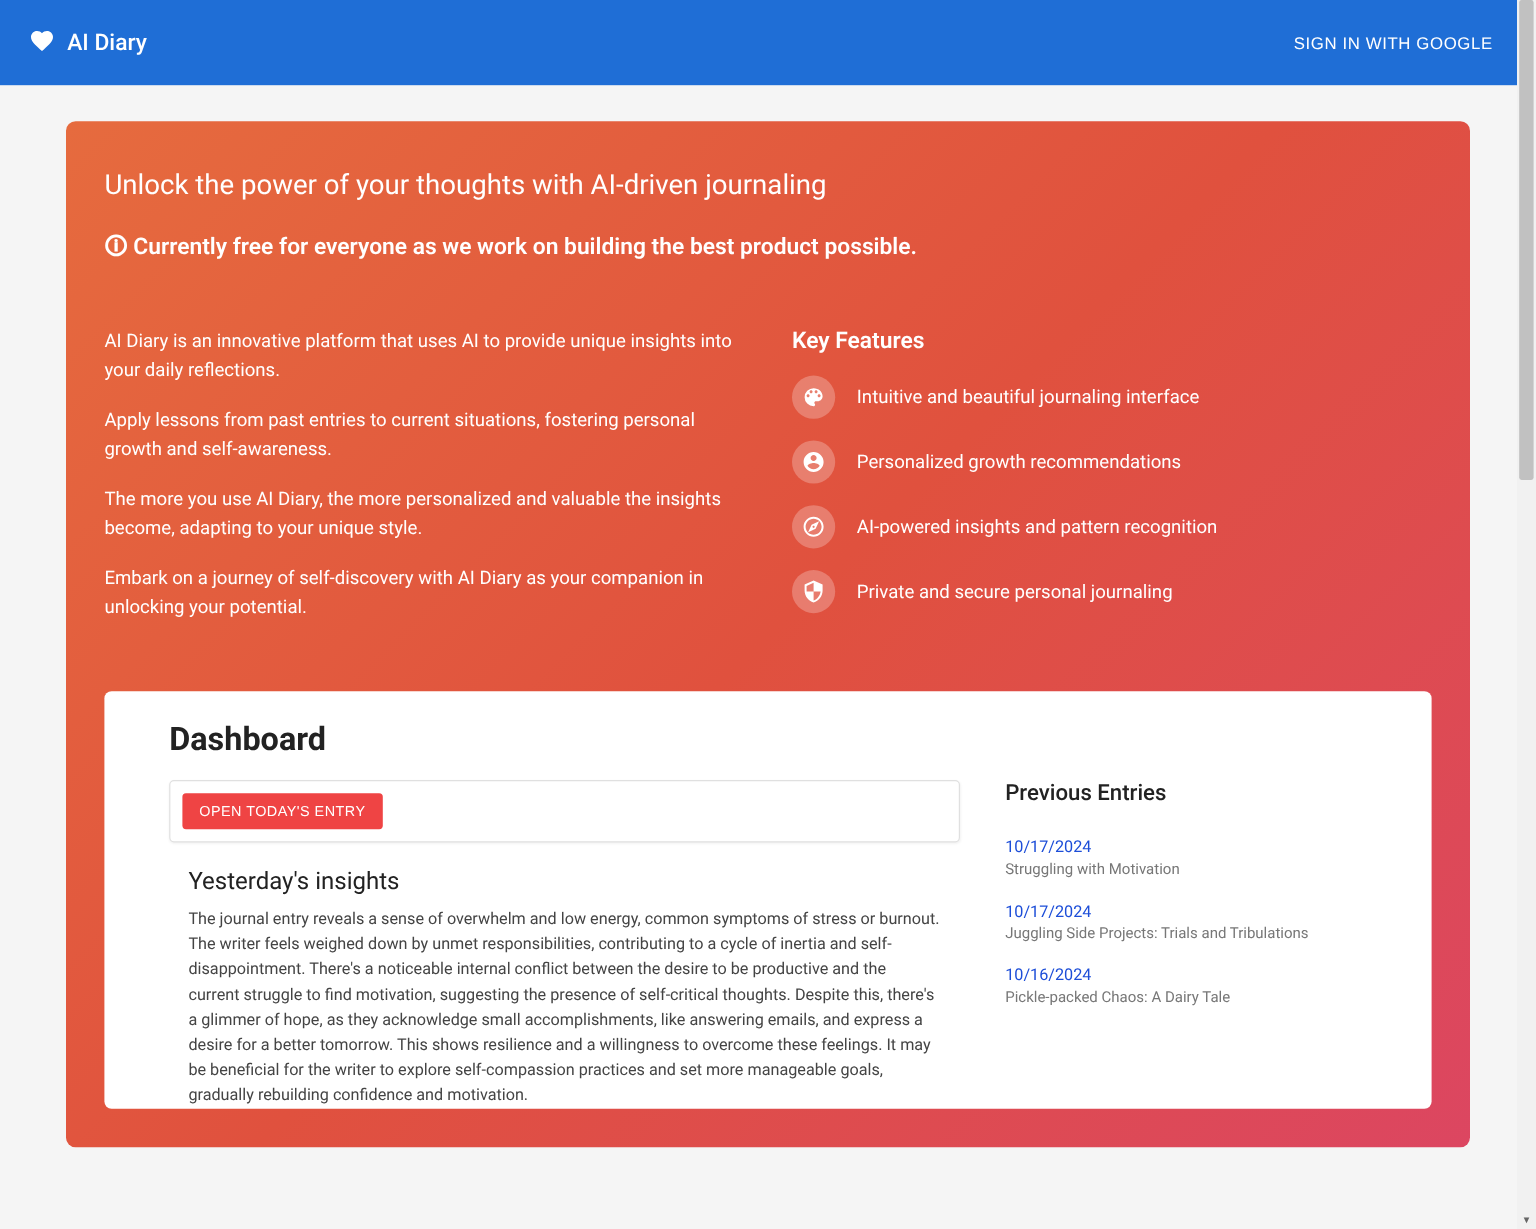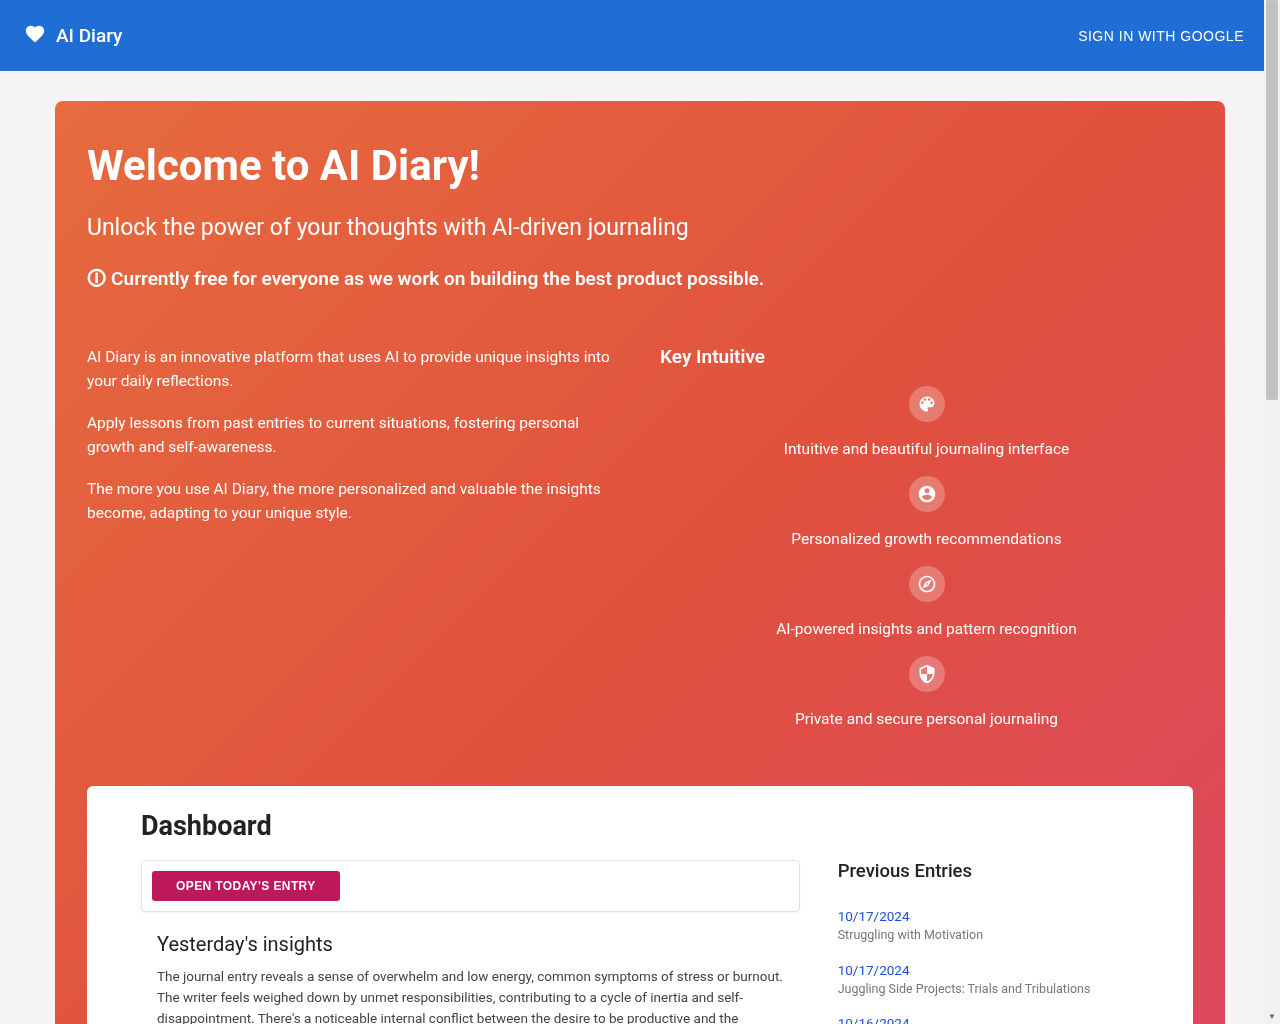--- a/index.html
+++ b/index.html
@@ -79,21 +79,20 @@
     .features-title {
       font-size: 19px;
       font-weight: 600;
       margin-bottom: 18px;
     }
     .feature-item {
       display: flex;
       align-items: center;
       gap: 18px;
       margin-bottom: 18px;
-      flex-direction: column;
     }
     .feature-icon {
       width: 36px;
       height: 36px;
       border-radius: 50%;
       background: rgba(255,255,255,0.25);
       display: flex;
       align-items: center;
       justify-content: center;
       flex-shrink: 0;
@@ -128,27 +127,27 @@
     }
     .open-entry-card {
       background: white;
       border: 1px solid #e0e0e0;
       border-radius: 4px;
       padding: 10px;
       margin-bottom: 20px;
       box-shadow: 0 1px 2px rgba(0,0,0,0.05);
     }
     .open-entry-btn {
-      background: #be185d;
+      background: #ef4444;
       color: white;
       border: none;
       border-radius: 3px;
-      padding: 8px 24px;
+      padding: 8px 14px;
       font-size: 12px;
-      font-weight: 700;
+      font-weight: 400;
       letter-spacing: 0.4px;
       cursor: pointer;
     }
     .insights-title {
       font-size: 20px;
       font-weight: 400;
       margin-bottom: 10px;
       color: #222;
       padding-left: 16px;
     }
@@ -219,32 +218,32 @@
       <svg width="22" height="22" viewBox="0 0 24 24" fill="white">
           <path d="M12 21.35l-1.45-1.32C5.4 15.36 2 12.28 2 8.5 2 5.42 4.42 3 7.5 3c1.74 0 3.41.81 4.5 2.09C13.09 3.81 14.76 3 16.5 3 19.58 3 22 5.42 22 8.5c0 3.78-3.4 6.86-8.55 11.54L12 21.35z"></path>
         </svg>
     </span>
     <span class="app-name">AI Diary</span>
   </div>
   <button class="signin-btn">SIGN IN WITH GOOGLE</button>
 </div>
 
 <div class="hero">
-  <h1>Welcome to AI Diary!</h1>
   <h2>Unlock the power of your thoughts with AI-driven journaling</h2>
   <h3>🛈 Currently free for everyone as we work on building the best product possible.</h3>
 
   <div class="hero-content">
     <div class="hero-left">
       <p>AI Diary is an innovative platform that uses AI to provide unique insights into your daily reflections.</p>
       <p>Apply lessons from past entries to current situations, fostering personal growth and self-awareness.</p>
       <p>The more you use AI Diary, the more personalized and valuable the insights become, adapting to your unique style.</p>
+      <p>Embark on a journey of self-discovery with AI Diary as your companion in unlocking your potential.</p>
     </div>
     <div class="hero-right">
-      <div class="features-title">Key Intuitive</div>
+      <div class="features-title">Key Features</div>
 
       <div class="feature-item">
         <div class="feature-icon">
           <svg width="20" height="20" viewBox="0 0 24 24" fill="white">
               <path d="M12 3a9 9 0 0 0 0 18c.83 0 1.5-.67 1.5-1.5 0-.39-.15-.74-.39-1.01-.23-.26-.38-.61-.38-.99 0-.83.67-1.5 1.5-1.5H16c2.76 0 5-2.24 5-5 0-4.42-4.03-8-9-8zm-5.5 9c-.83 0-1.5-.67-1.5-1.5S5.67 9 6.5 9 8 9.67 8 10.5 7.33 12 6.5 12zm3-4C8.67 8 8 7.33 8 6.5S8.67 5 9.5 5s1.5.67 1.5 1.5S10.33 8 9.5 8zm5 0c-.83 0-1.5-.67-1.5-1.5S13.67 5 14.5 5s1.5.67 1.5 1.5S15.33 8 14.5 8zm3 4c-.83 0-1.5-.67-1.5-1.5S16.67 9 17.5 9s1.5.67 1.5 1.5-.67 1.5-1.5 1.5z"></path>
             </svg>
         </div>
         <span class="feature-text">Intuitive and beautiful journaling interface</span>
       </div>
 

